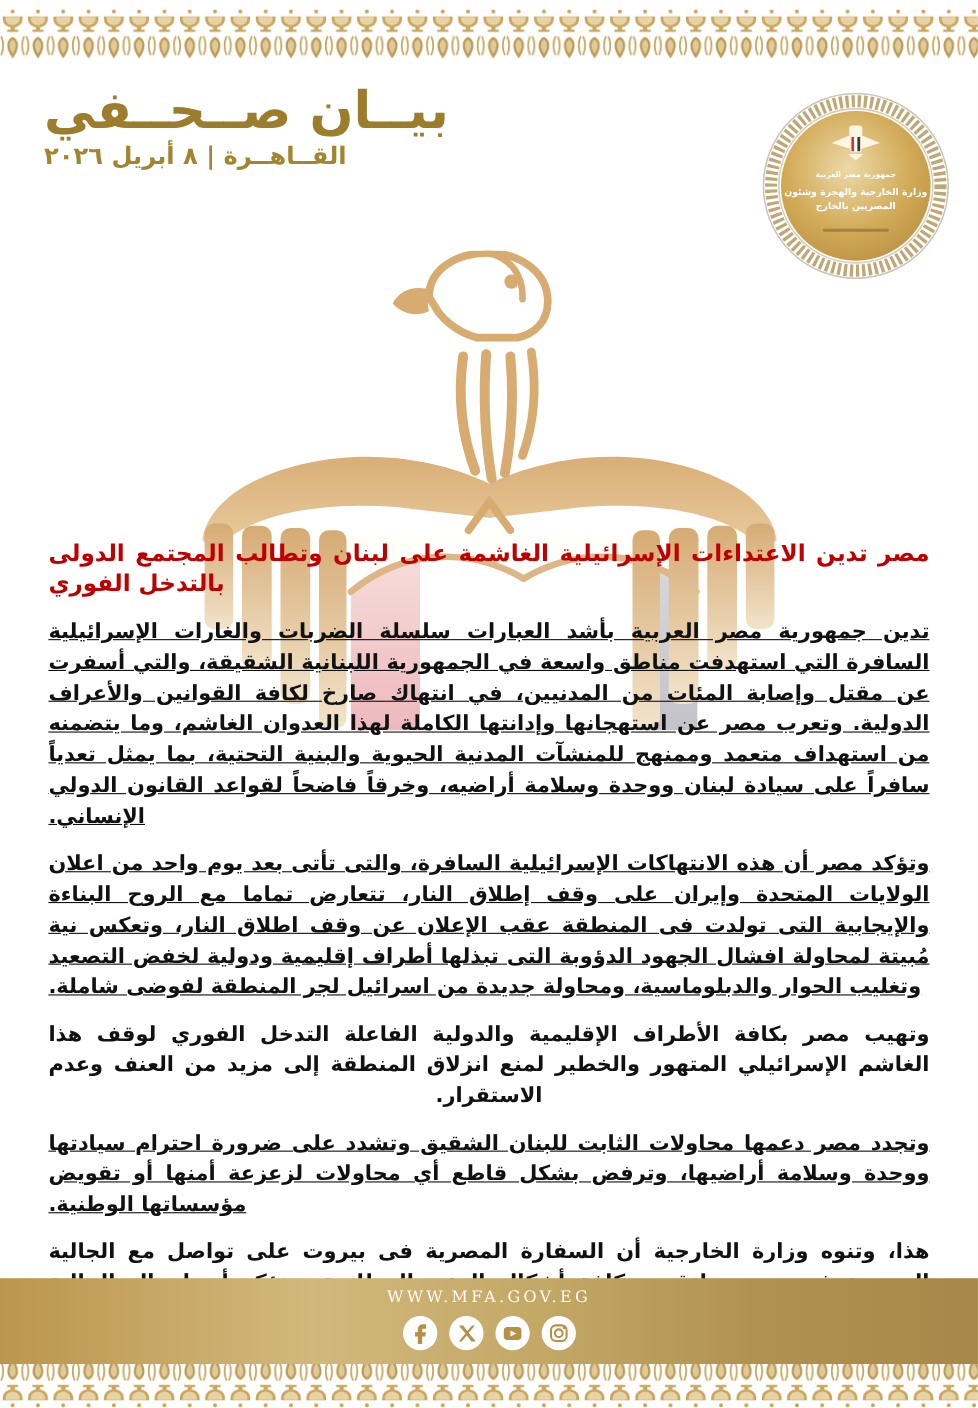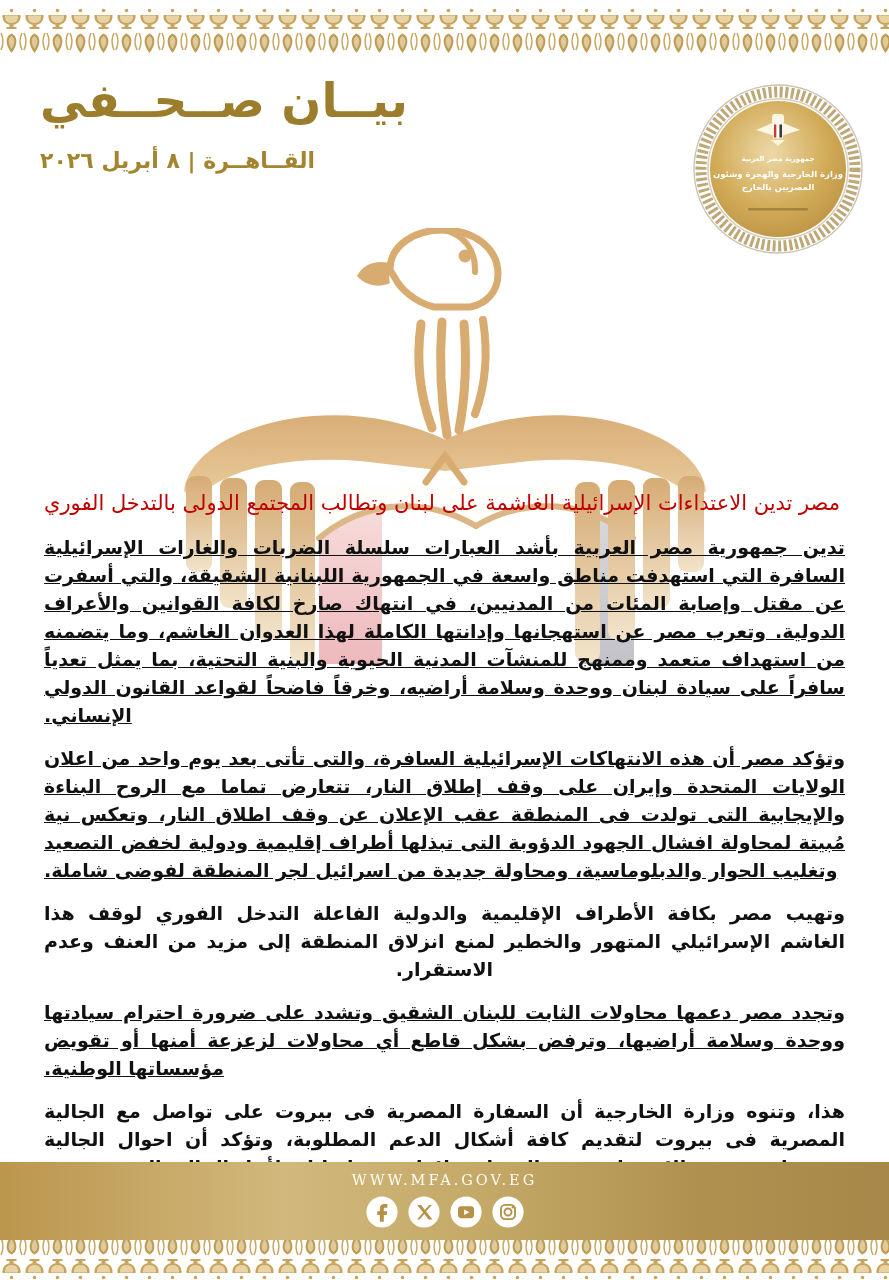--- a/index.html
+++ b/index.html
@@ -19,32 +19,32 @@
   .title-block{
     position:absolute;top:74px;left:40px;width:400px;
     direction:rtl;text-align:left;
   }
   .press-title{
     font-size:47px;font-weight:bold;color:#9c7d2c;
     line-height:1.15;margin:0;
   }
   .dateline{
     font-size:22px;font-weight:bold;color:#a3842f;
-    margin-top:20px;
+    margin-top:2px;
   }
   .seal{position:absolute;top:84px;right:26px;width:170px;height:170px;}
   
   .watermark{position:absolute;top:228px;left:178px;width:534px;height:436px;z-index:0;}
   
   .content{
     position:absolute;top:490px;left:44px;right:44px;z-index:2;
     direction:rtl;
   }
   .headline{
-    color:#c00000;font-size:21px;font-weight:normal;line-height:27px;
+    color:#c00000;font-size:21px;font-weight:bold;line-height:27px;
     text-align:justify;text-align-last:left;
     margin:0 0 16px 0;
   }
   .content p{
     color:#111;font-size:19px;font-weight:bold;line-height:28px;
     text-align:justify;margin:0 0 15px 0;
   }
   .content p.last-left{text-align-last:left;text-decoration:underline;}
   .content p.last-center{text-align-last:center;}
   

